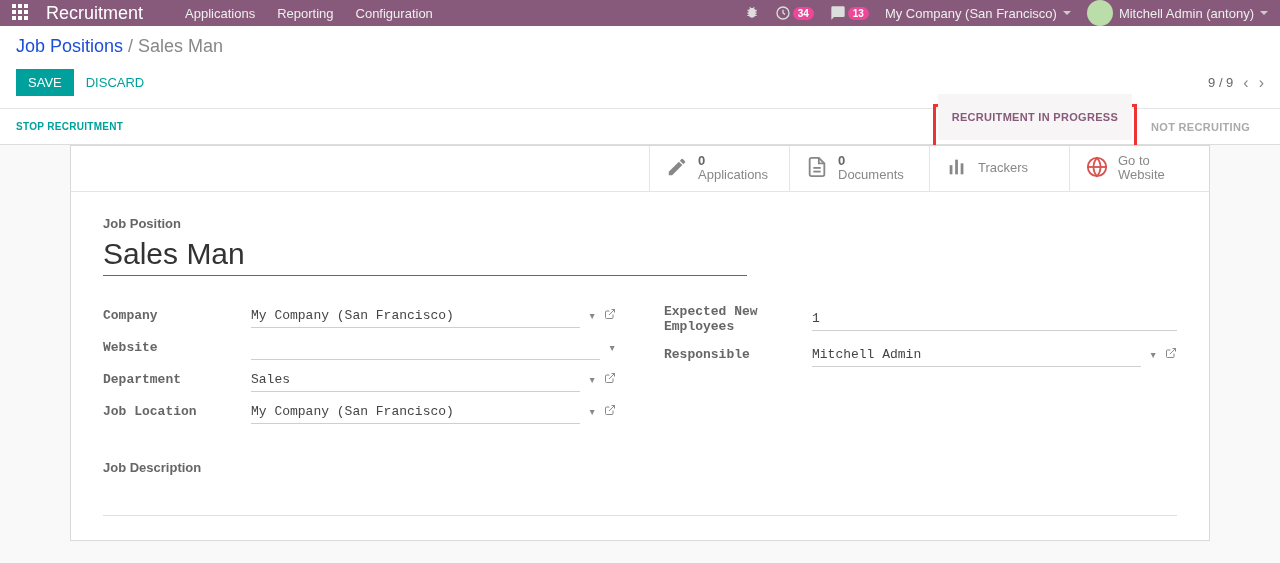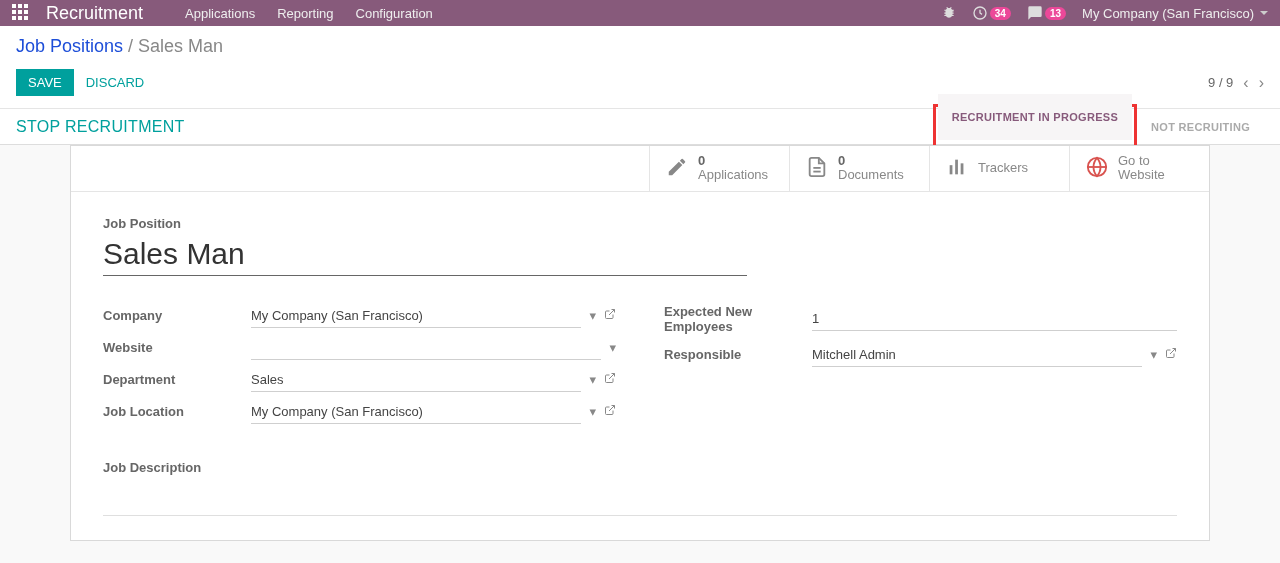--- a/index.html
+++ b/index.html
@@ -24,21 +24,21 @@
 .breadcrumb { font-size: 18px; color: #888; margin-bottom: 12px; }
 .breadcrumb a { color: #1d4ed8; text-decoration: none; }
 .actions-row { display: flex; align-items: center; }
 .btn-save { background: #00a09d; color: #fff; border: none; padding: 6px 12px; font-size: 13px; font-weight: 500; cursor: pointer; }
 .btn-discard { color: #00a09d; background: none; border: none; font-size: 13px; font-weight: 500; margin-left: 12px; cursor: pointer; }
 .pager { margin-left: auto; display: flex; align-items: center; gap: 10px; color: #666; font-size: 13px; }
 .pager-btn { color: #888; cursor: pointer; font-size: 16px; user-select: none; }
 
 
 .statusbar { background: #fff; border-bottom: 1px solid #ddd; display: flex; align-items: center; padding: 0 16px; height: 36px; }
-.stop-recruit { color: #00a09d; font-size: 16px; font-weight: 400; letter-spacing: .3px; cursor: pointer; }
+.stop-recruit { color: #00a09d; font-size: 10px; font-weight: 700; letter-spacing: .3px; cursor: pointer; }
 .status-right { margin-left: auto; display: flex; }
 .status-pill { padding: 17px 14px; font-size: 11px; font-weight: 600; letter-spacing: .3px; color: #aaa; cursor: pointer; }
 .status-pill.active { color: #875a7b; background: #f7f5f6; border: 1px solid #ccc; position: relative; }
 .status-highlight { border: 3px solid #e33; padding: 2px; }
 .status-highlight .status-pill.active { border: none; }
 
 
 .sheet-wrap { display: flex; justify-content: center; padding: 0px 0 30px 0; }
 .sheet { width: 1140px; background: #fff; border: 1px solid #d9d9d9; }
 
@@ -46,21 +46,21 @@
 .statbtns { display: flex; justify-content: flex-end; border-bottom: 1px solid #e5e5e5; }
 .statbtn { display: flex; align-items: center; gap: 10px; border-left: 1px solid #e5e5e5; padding: 8px 16px; min-width: 140px; cursor: pointer; }
 .statbtn .icon { color: #888; }
 .statbtn .txt .num { font-size: 13px; color: #666; font-weight: 600; line-height: 1.1; }
 .statbtn .txt .lbl { font-size: 13px; color: #888; line-height: 1.1; }
 
 
 .formbody { padding: 24px 32px; }
 .title-label { font-size: 13px; color: #666; font-weight: 600; margin-bottom: 4px; display: block; }
 .title-input { font-size: 30px; border: none; border-bottom: 1px solid #666; width: 644px; padding: 2px 0 4px 0; outline: none; color: #333; font-family: inherit; }
-.fields-grid { display: flex; gap: 48px; margin-top: 28px; }
+.fields-grid { display: flex; gap: 48px; margin-top: 28px; font-family: Liberation Mono, monospace; }
 .col { flex: 1; }
 .field-row { display: flex; align-items: center; margin-bottom: 8px; }
 .field-label { width: 148px; font-size: 13px; color: #666; font-weight: 600; }
 .field-label.multi { line-height: 1.2; }
 .field-input { flex: 1; border: none; border-bottom: 1px solid #cfcfcf; font-size: 13px; padding: 4px 0; outline: none; color: #444; background: transparent; font-family: inherit; }
 .select-row { flex: 1; display: flex; align-items: center; gap: 8px; }
 .select-caret { color: #888; cursor: pointer; }
 .ext-link { color: #888; cursor: pointer; }
 .section-label { font-size: 13px; color: #666; font-weight: 600; margin-top: 28px; display: block; }
 .desc-hr { border: none; border-top: 1px solid #dfdfdf; margin-top: 40px; }
@@ -106,20 +106,25 @@
     <span class="badge-wrap">
       <svg width="16" height="16" viewBox="0 0 24 24" fill="#ddd">
           <path d="M20 2H4a2 2 0 0 0-2 2v18l4-4h14a2 2 0 0 0 2-2V4a2 2 0 0 0-2-2z"></path>
         </svg>
       <span class="badge">13</span>
     </span>
     <span class="company">
       <span>My Company (San Francisco)</span>
       <span class="caret-down"></span>
     </span>
+    <span class="user">
+      <span class="avatar"></span>
+      <span>Mitchell Admin (antony)</span>
+      <span class="caret-down"></span>
+    </span>
   </div>
 </div>
 
 <div class="controlbar">
   <div class="breadcrumb">
     <a>Job Positions</a><span> / </span><span>Sales Man</span>
   </div>
   <div class="actions-row">
     <button class="btn-save">SAVE</button>
     <button class="btn-discard">DISCARD</button>

